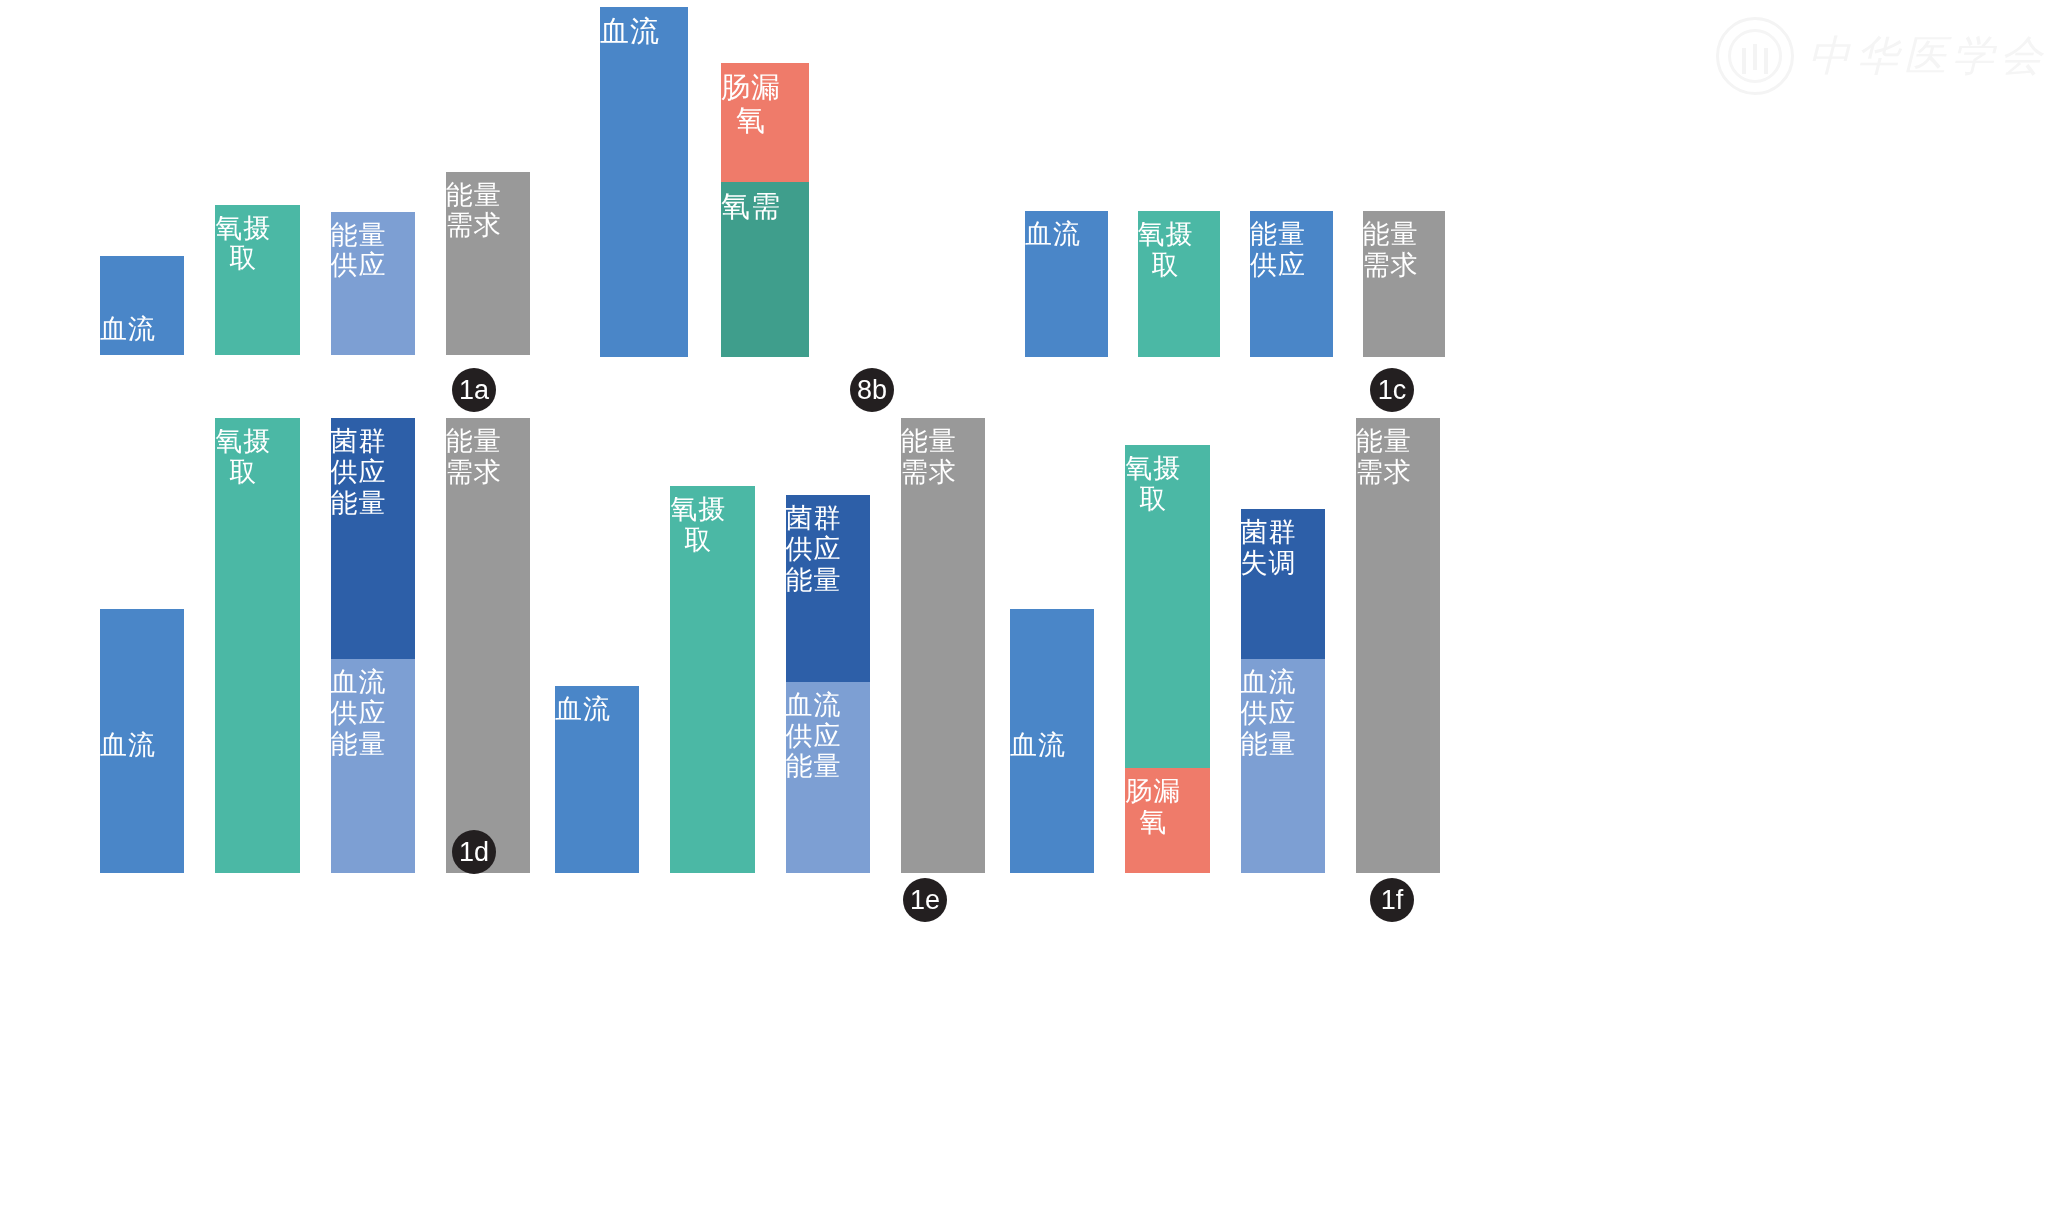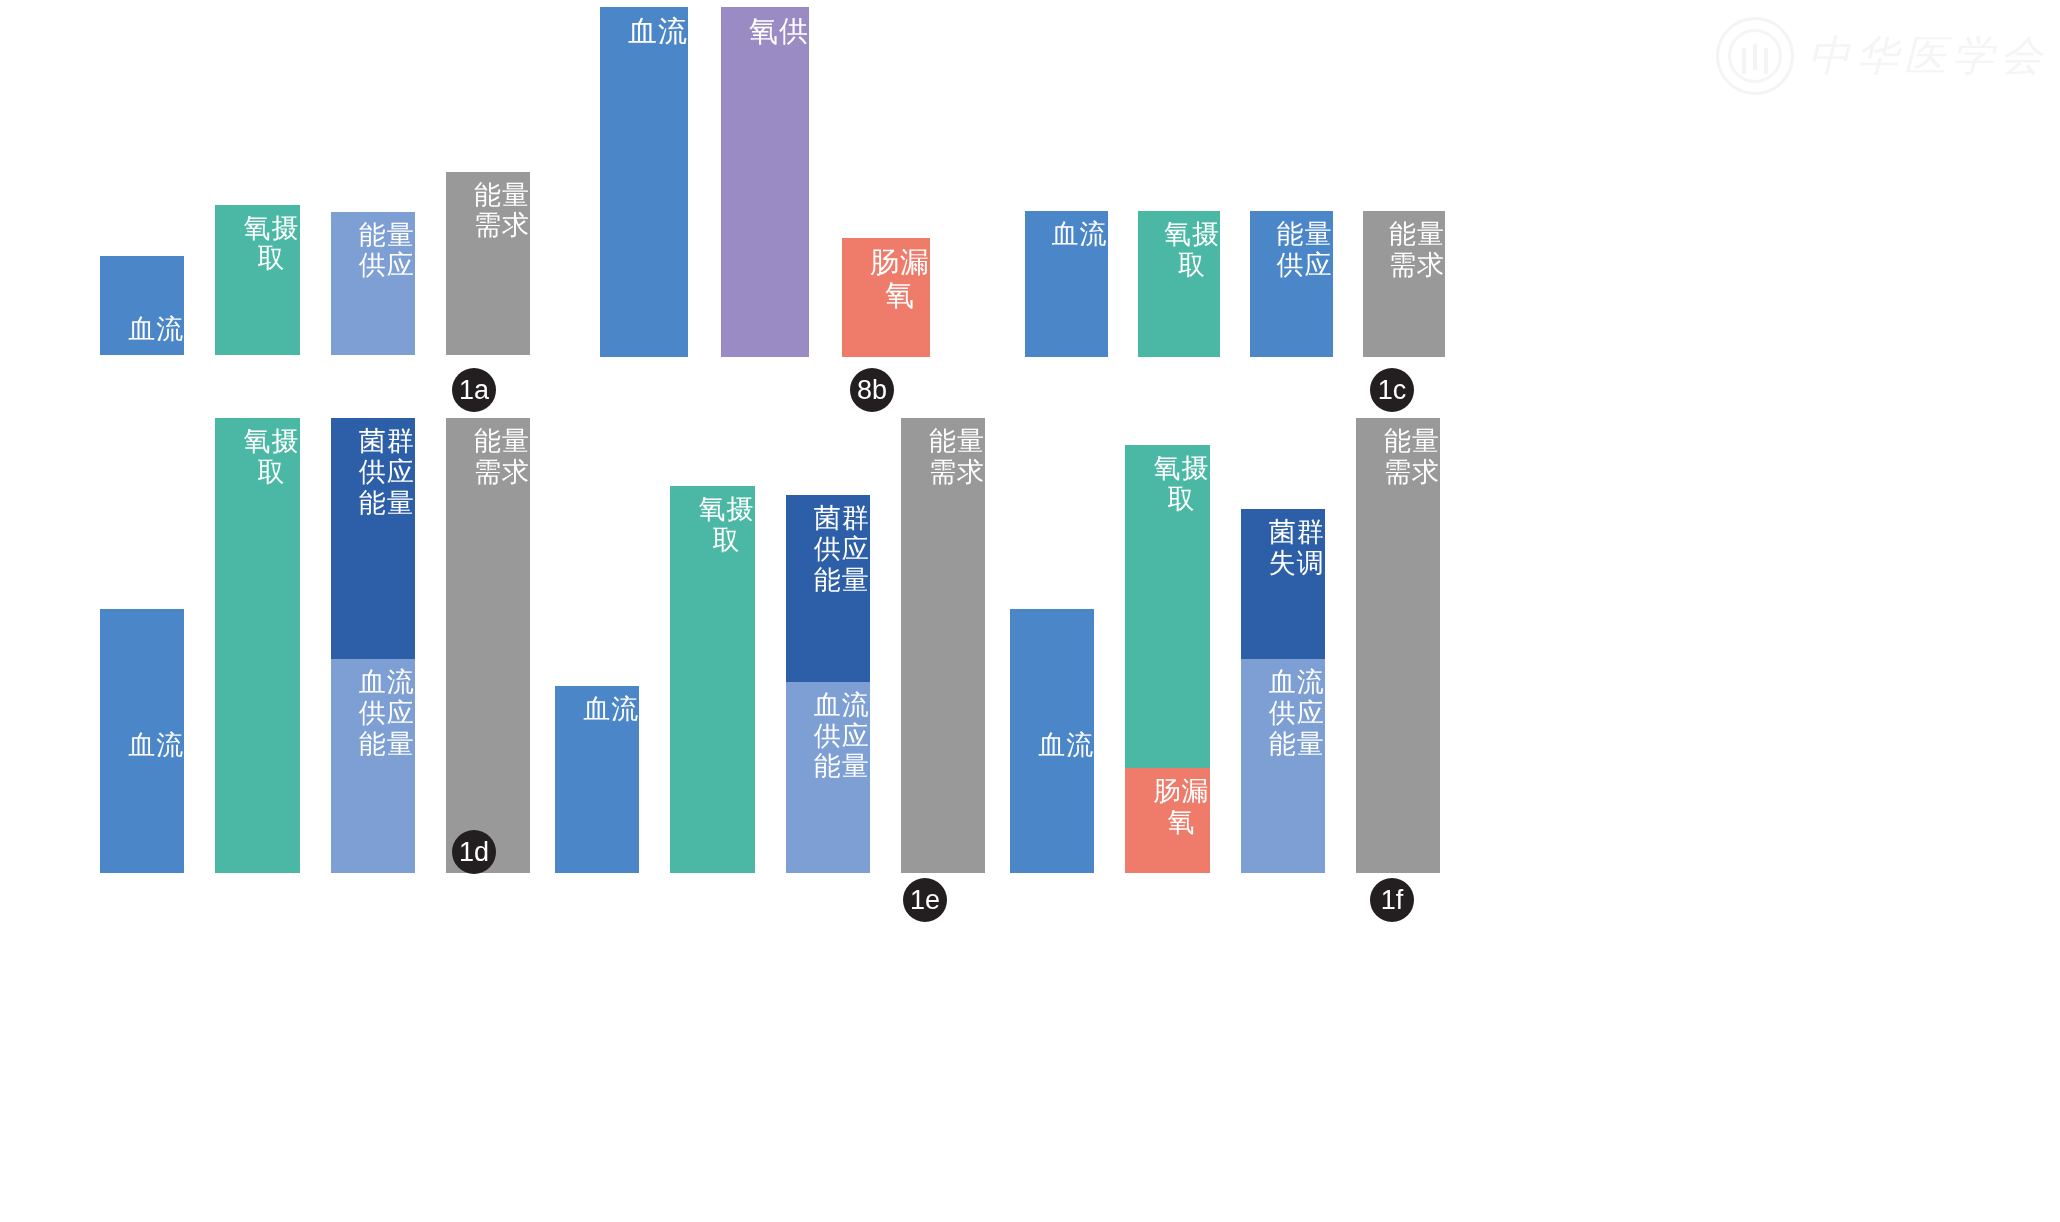--- a/index.html
+++ b/index.html
@@ -51,21 +51,21 @@
   }
   .barslot{
     position:relative;
     display:flex;flex-direction:column;
     justify-content:flex-end;
     box-sizing:border-box;
   }
   .seg{
     box-sizing:border-box;
     display:flex;
-    justify-content:flex-end;
+    justify-content:flex-start;
     color:#ffffff;
     overflow:hidden;
     position:relative;
   }
   .seglabel{
     display:block;
     text-align:center;
     line-height:1.14;
     padding-top:8px;
     white-space:pre-line;
@@ -122,29 +122,27 @@
       </div>
     </div>
     <div class="badge" style="left: 452px; top: 368px;">1a</div>
     <div class="panel" style="left: 600px; top: 7px; width: 330px; height: 350px;">
       <div class="plot" style="height: 350px; gap: 33px;">
         <div class="barslot" style="width: 88px; height: 350px;">
           <div class="seg" style="height: 350px; background: rgb(74, 134, 200);">
             <span class="seglabel" style="font-size: 29px;">血流</span>
           </div>
         </div>
-        <div class="barslot" style="width: 88px; height: 350px;">
-          <div class="seg" style="height: 350px; background: rgb(155, 139, 196);">
-            <span class="seglabel" style="font-size: 29px;">氧供</span>
-          </div>
-        </div>
         <div class="barslot" style="width: 88px; height: 294px;">
           <div class="seg" style="height: 119px; background: rgb(239, 123, 106);">
             <span class="seglabel" style="font-size: 29px;">肠漏
 氧</span>
+          </div>
+          <div class="seg" style="height: 175px; background: rgb(63, 158, 140);">
+            <span class="seglabel" style="font-size: 29px;">氧需</span>
           </div>
         </div>
       </div>
     </div>
     <div class="badge" style="left: 850px; top: 368px;">8b</div>
     <div class="panel" style="left: 1025px; top: 122px; width: 420px; height: 235px;">
       <div class="plot" style="height: 235px; gap: 30px;">
         <div class="barslot" style="width: 88px; height: 145.7px;">
           <div class="seg" style="height: 145.7px; background: rgb(74, 134, 200);">
             <span class="seglabel" style="font-size: 27px;">血流</span>

